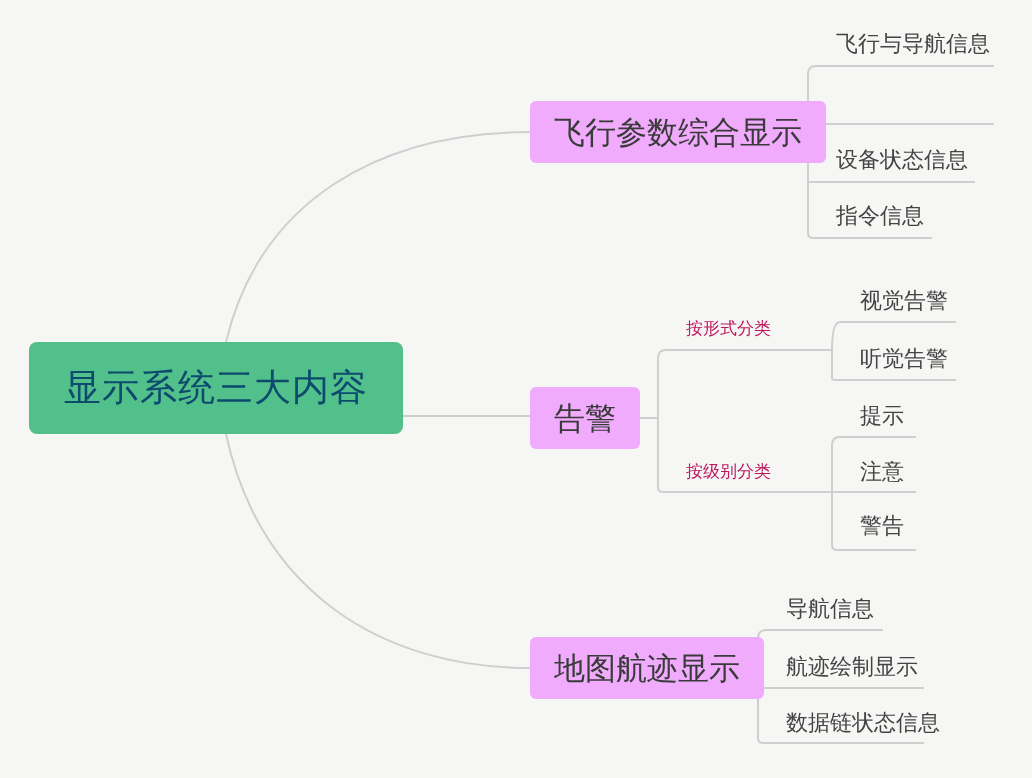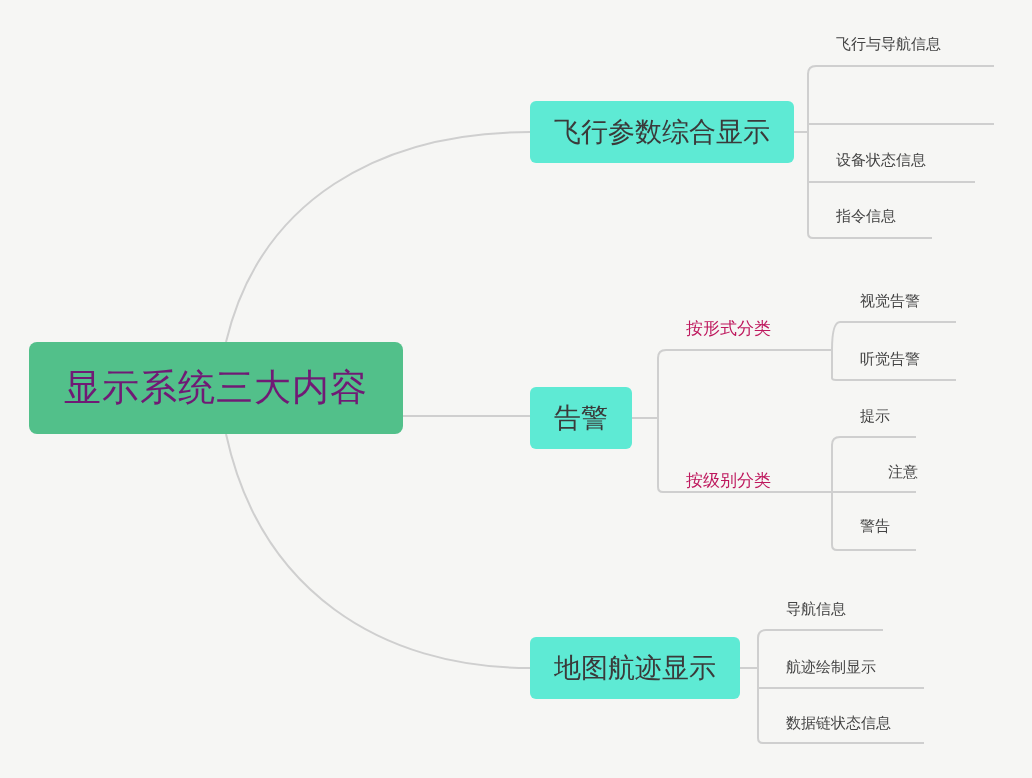--- a/index.html
+++ b/index.html
@@ -8,30 +8,30 @@
     background: #f6f6f4;
     font-family: "DejaVu Sans", "Liberation Sans", sans-serif;
     color: #333333;
   }
   #canvas { position: absolute; left: 0; top: 0; width: 1032px; height: 778px; }
   svg.links { position: absolute; left: 0; top: 0; }
   .node { position: absolute; white-space: nowrap; }
   .root {
     left: 29px; top: 342px; width: 374px; height: 92px;
     background: #52c08a; border-radius: 8px;
-    color: #701a75; font-size: 37px; line-height: 92px; text-align: center;
+    color: #0c4a6e; font-size: 37px; line-height: 92px; text-align: center;
     letter-spacing: 1px;
   }
   .main {
-    background: #5eead4; border-radius: 6px;
-    font-size: 27px; color: #3a3a3a; line-height: 62px; height: 62px;
+    background: #f0abfc; border-radius: 6px;
+    font-size: 31px; color: #3a3a3a; line-height: 62px; height: 62px;
     padding: 0 24px;
   }
   .sub { font-size: 17px; color: #be185d; line-height: 30px; font-family: Liberation Mono, monospace; }
-  .leaf { font-size: 15px; color: #444444; line-height: 30px; }
+  .leaf { font-size: 22px; color: #444444; line-height: 30px; }
 </style>
 </head>
 <body>
 
 <div id="canvas">
   <svg class="links" width="1032" height="778">
     <g fill="none" stroke="#cfcfcf" stroke-width="2">
 
       <path d="M226 342 C 260 200, 380 132, 530 132"></path>
       <path d="M403 416 L 530 416"></path>
@@ -63,24 +63,24 @@
 
   <div class="node root">显示系统三大内容</div>
 
   <div class="node main" style="left:530px; top:101px;">飞行参数综合显示</div>
   <div class="node leaf" style="left:836px; top:29px;">飞行与导航信息</div>
   <div class="node leaf" style="left:836px; top:145px;">设备状态信息</div>
   <div class="node leaf" style="left:836px; top:203px;font-family:Liberation Mono, monospace;">指令信息</div>
 
   <div class="node main" style="left:530px; top:387px;">告警</div>
   <div class="node sub" style="left:686px; top:315px;">按形式分类</div>
-  <div class="node sub" style="left:686px; top:458px;margin-top:9px;">按级别分类</div>
+  <div class="node sub" style="left:686px; top:458px;">按级别分类</div>
   <div class="node leaf" style="left:860px; top:286px;">视觉告警</div>
   <div class="node leaf" style="left:860px; top:344px;">听觉告警</div>
   <div class="node leaf" style="left:860px; top:401px;">提示</div>
-  <div class="node leaf" style="left:860px; top:457px;margin-left:28px;">注意</div>
+  <div class="node leaf" style="left:860px; top:457px;">注意</div>
   <div class="node leaf" style="left:860px; top:513px;font-family:Liberation Mono, monospace;">警告</div>
 
   <div class="node main" style="left:530px; top:637px;">地图航迹显示</div>
   <div class="node leaf" style="left:786px; top:594px;">导航信息</div>
   <div class="node leaf" style="left:786px; top:652px;">航迹绘制显示</div>
   <div class="node leaf" style="left:786px; top:708px;">数据链状态信息</div>
 </div>
 
 </body></html>

